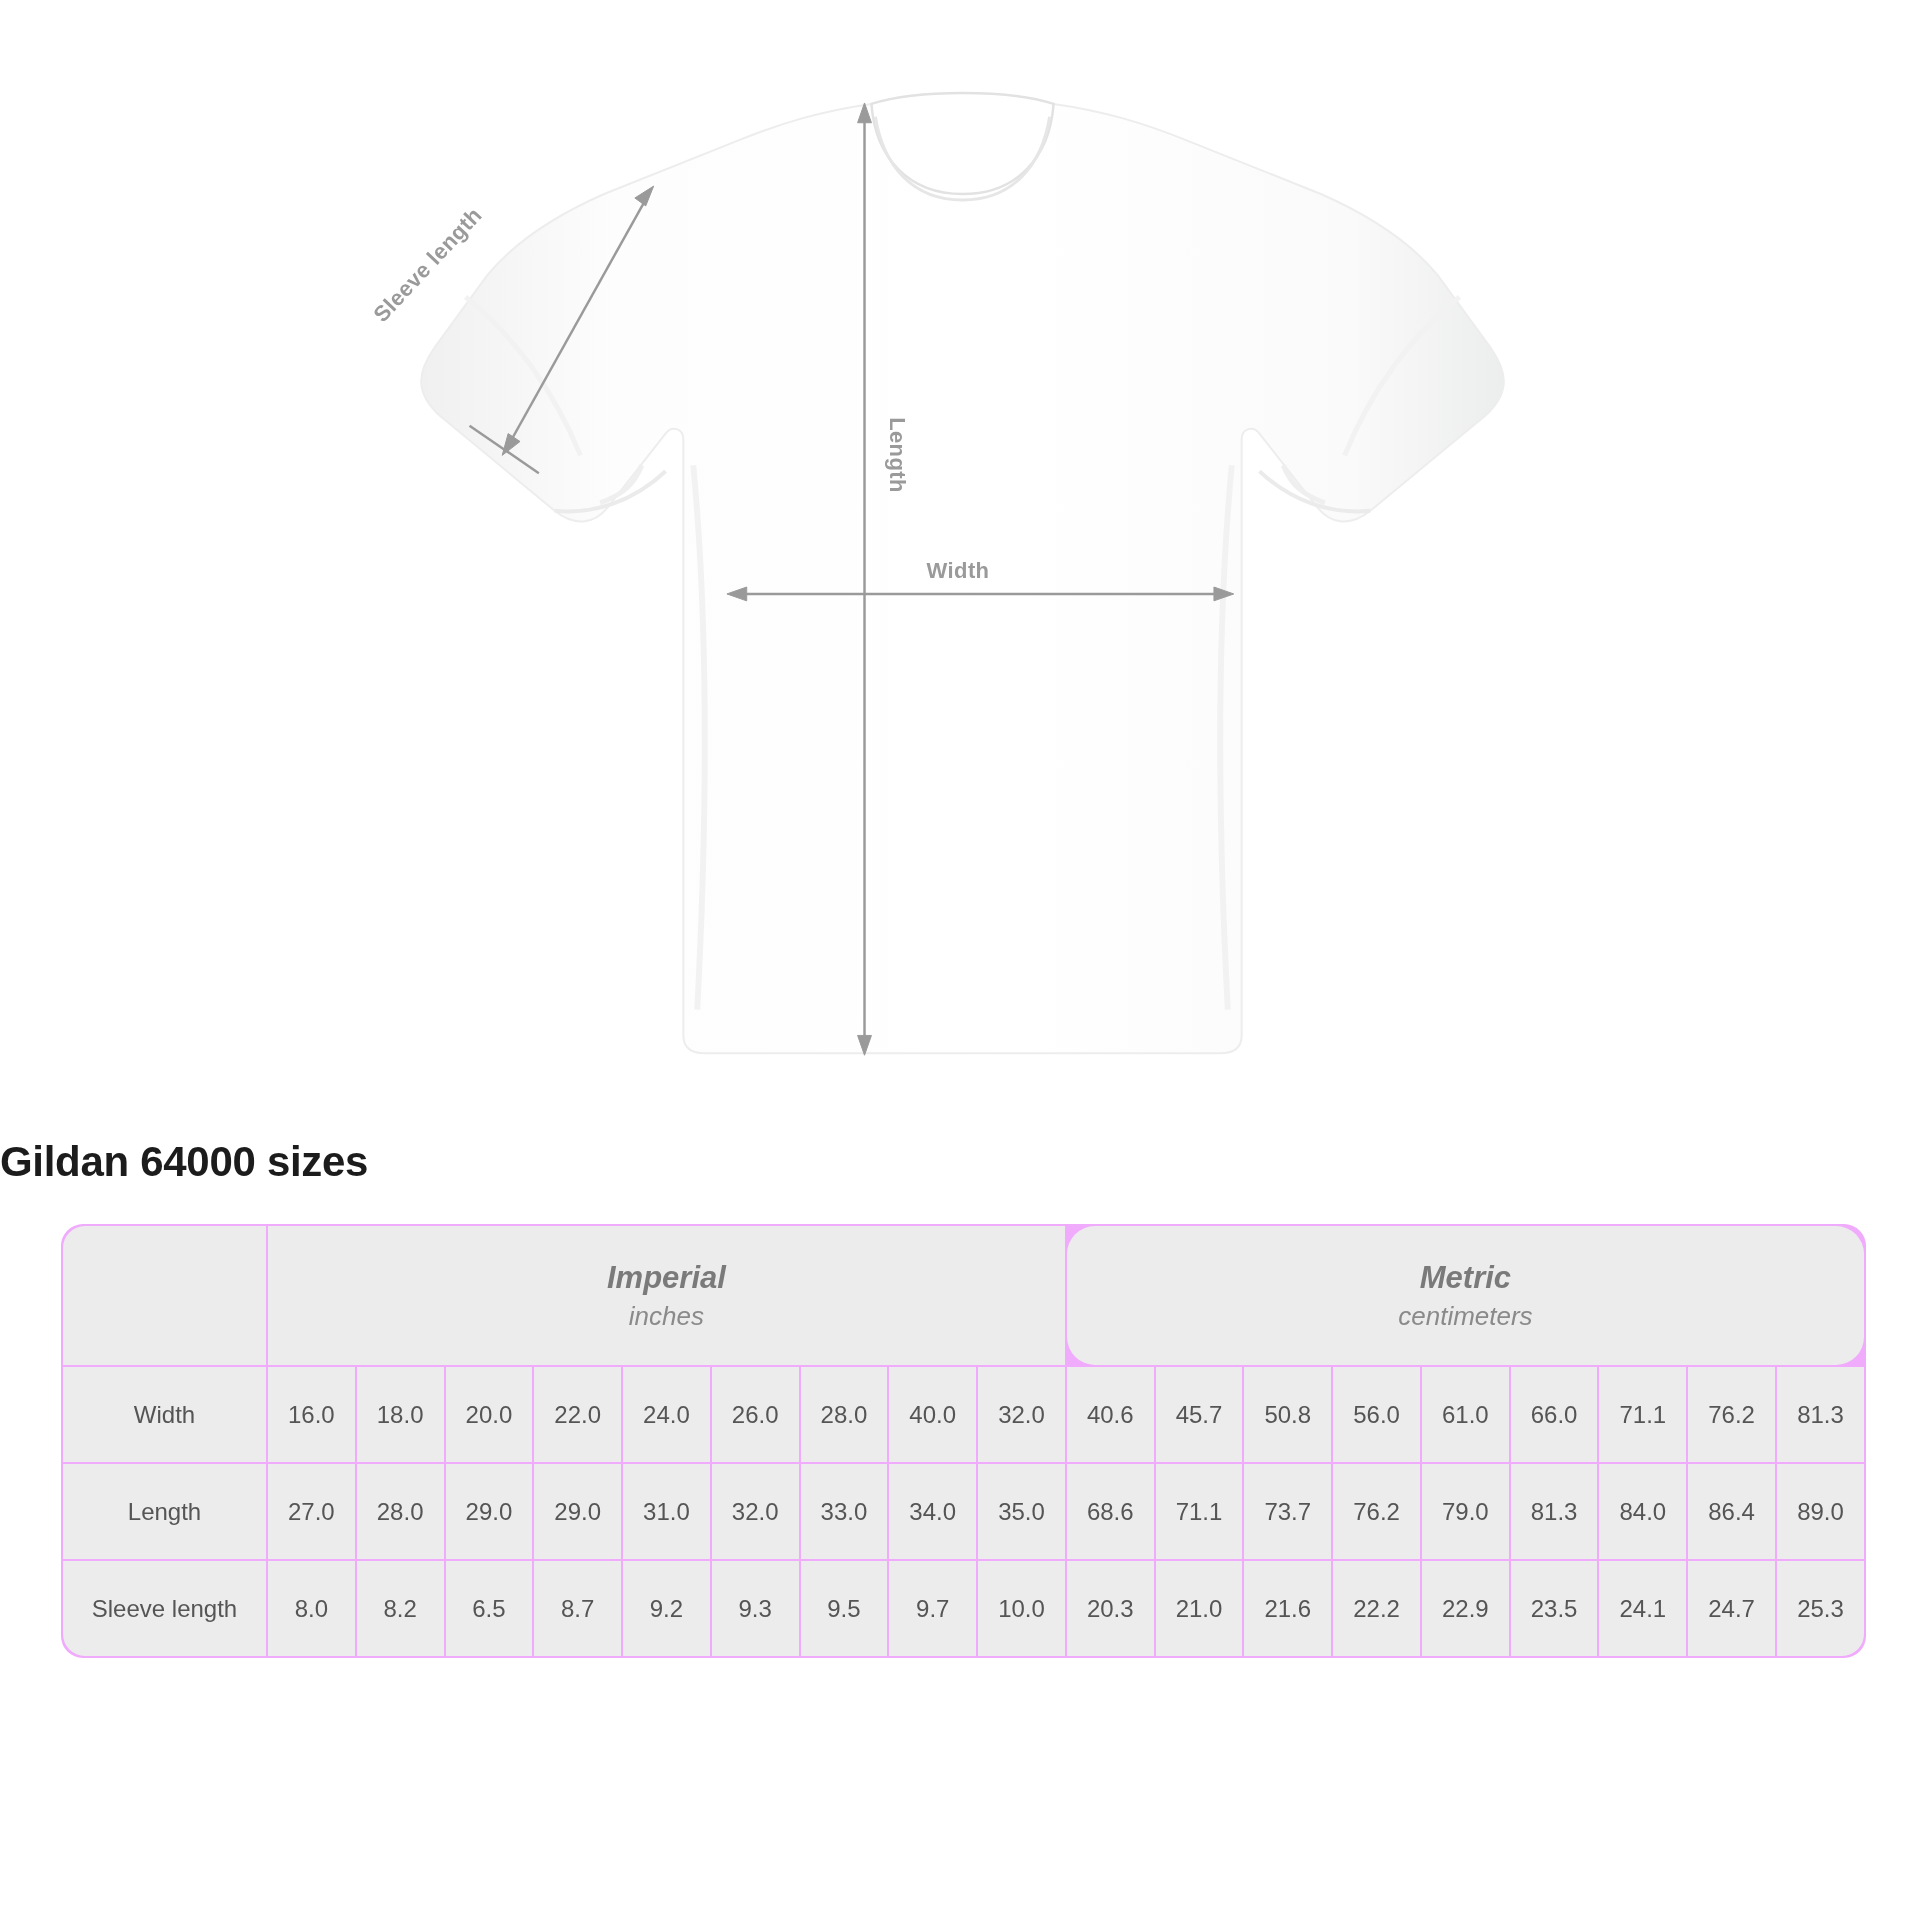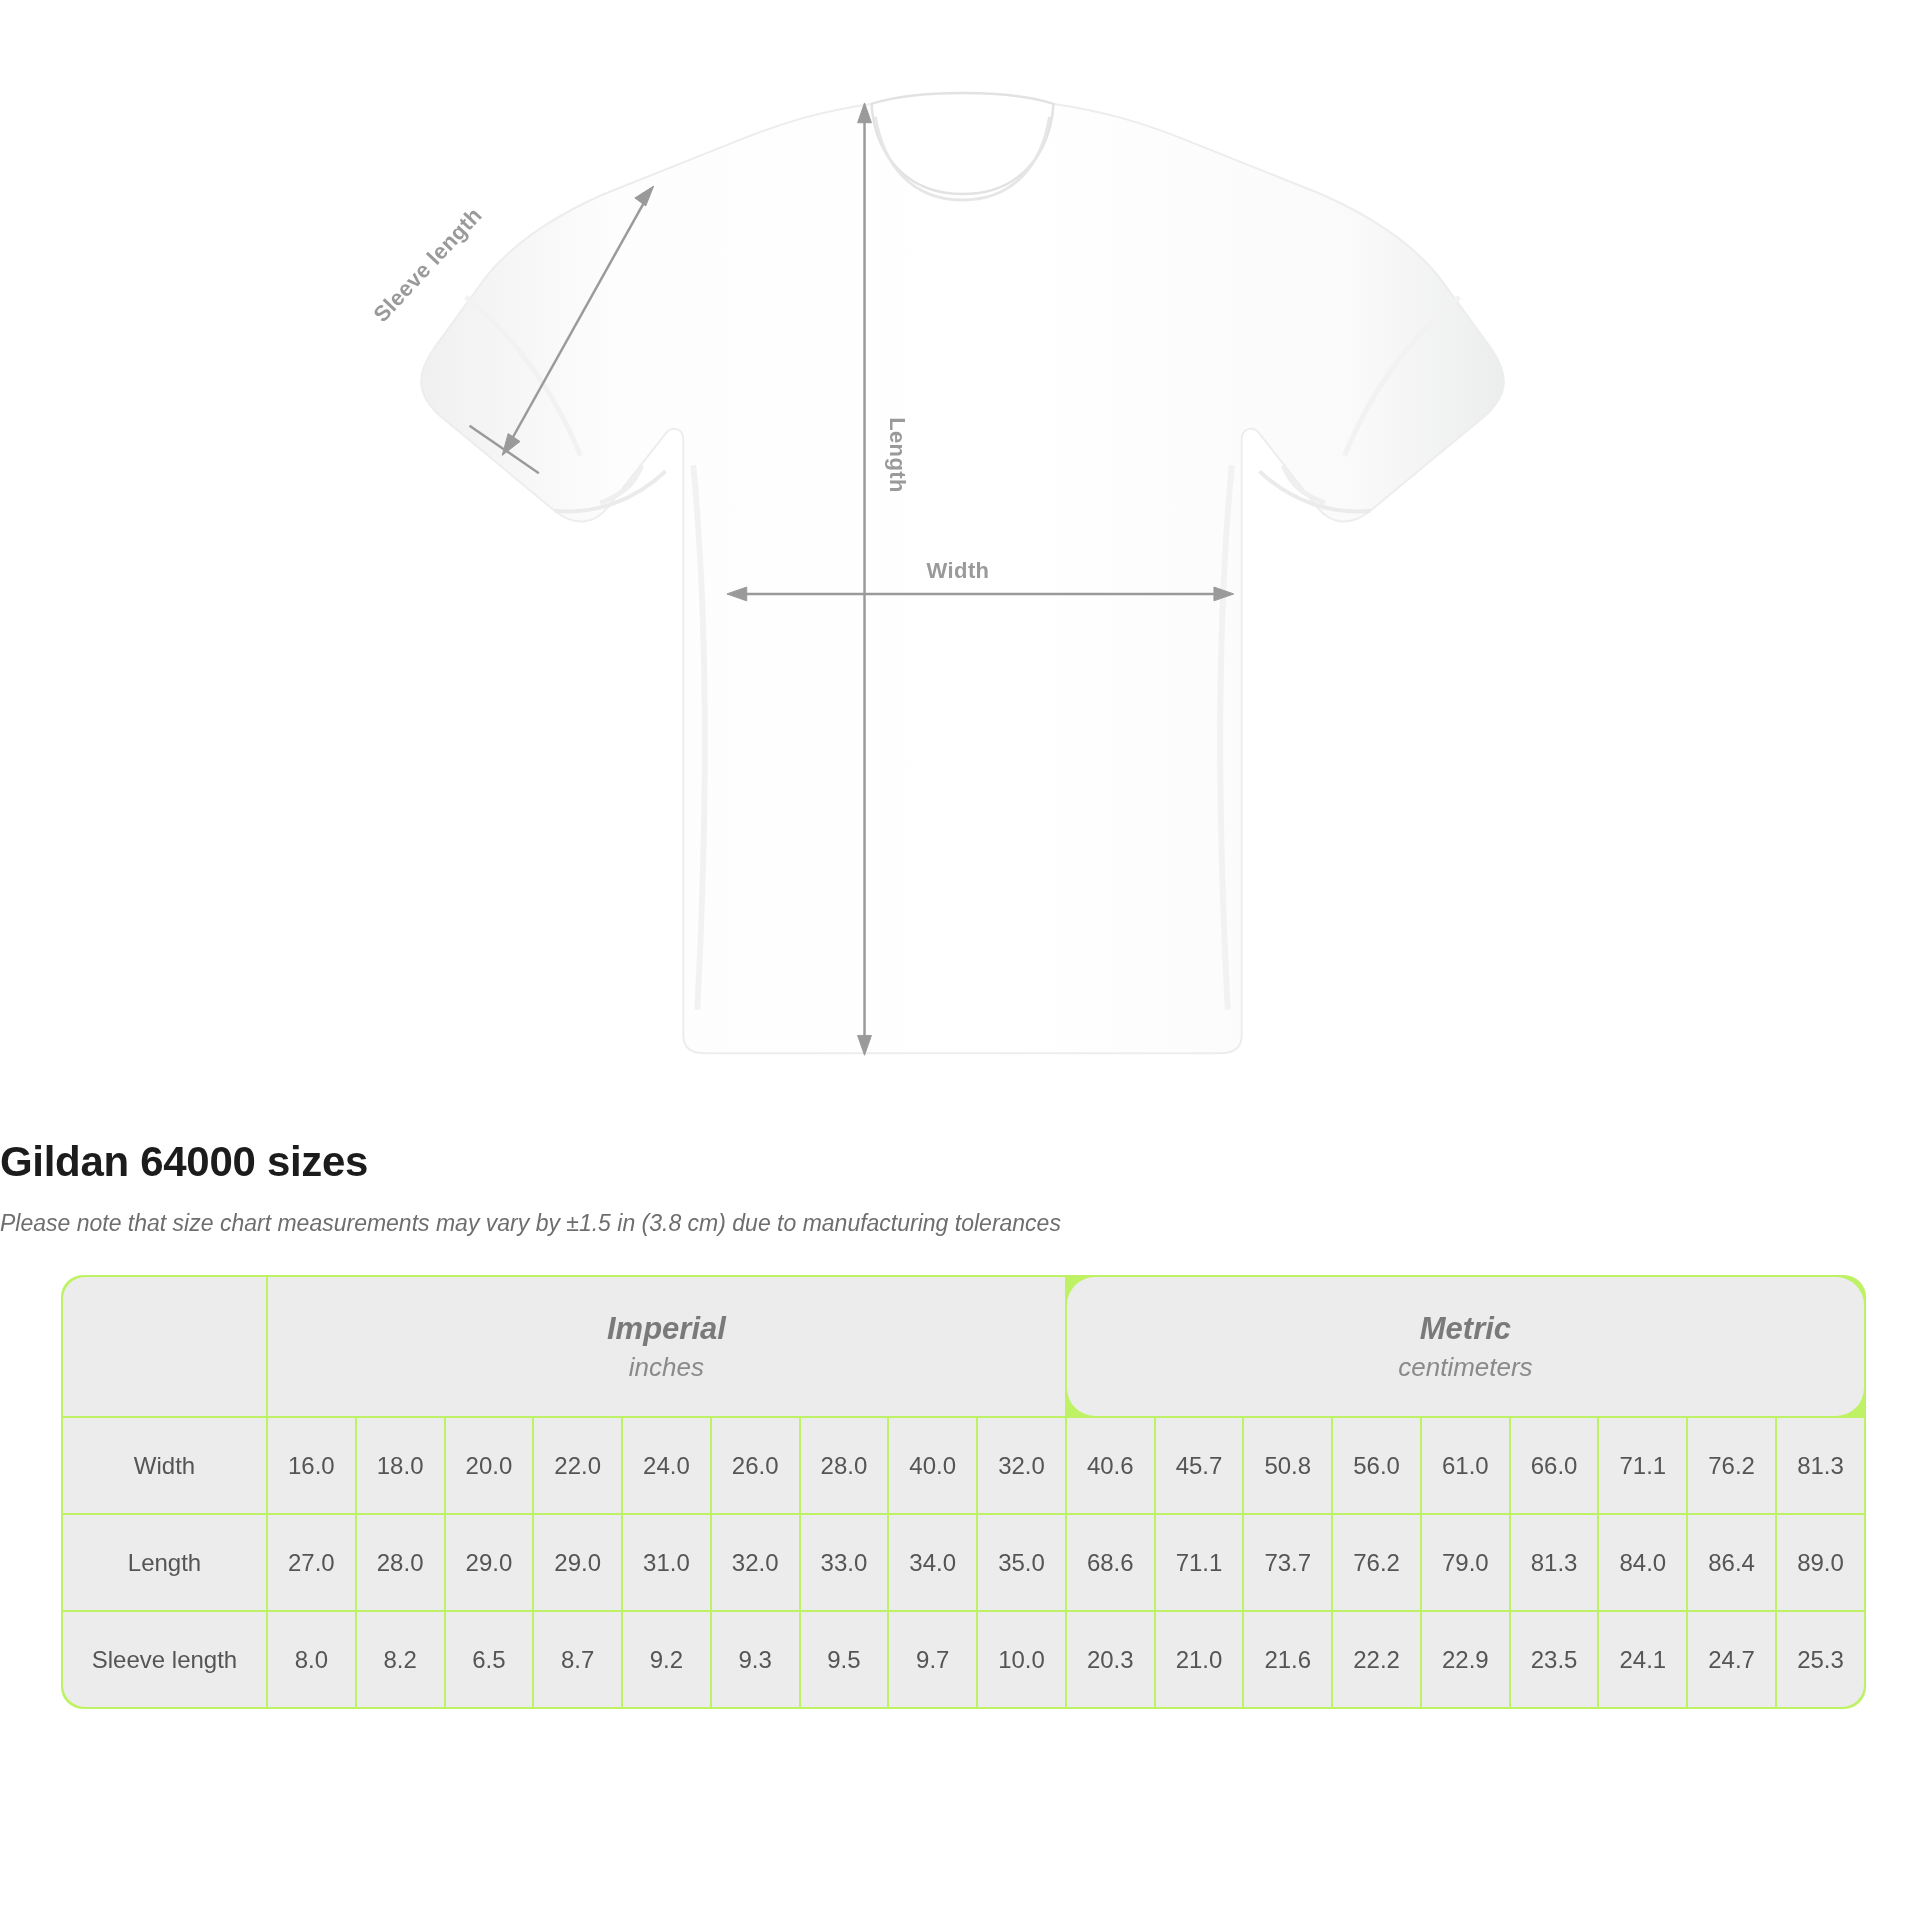--- a/index.html
+++ b/index.html
@@ -72,21 +72,21 @@
     font-size: 23px;
     font-style: italic;
     color: #6e6e6e;
   }
 
   
   .table-wrap {
     margin: 38px 61px 0 61px;
     border-radius: 22px;
     overflow: hidden;
-    background: #bef264;
+    background: #f0abfc;
   }
   table.sizes {
     border-collapse: separate;
     border-spacing: 2px;
     width: 100%;
     table-layout: fixed;
   }
   table.sizes td, table.sizes th {
     background: #ececec;
     text-align: center;
@@ -219,21 +219,20 @@
       </g>
     </svg>
 
     <div class="dim-label" id="label-sleeve">Sleeve length</div>
     <div class="dim-label" id="label-length">Length</div>
     <div class="dim-label" id="label-width">Width</div>
   </div>
 
   <div class="title-block">
     <div class="chart-title">Gildan 64000 sizes</div>
-    <div class="chart-note">Please note that size chart measurements may vary by ±1.5 in (3.8 cm) due to manufacturing tolerances</div>
   </div>
 
   <div class="table-wrap">
     <table class="sizes">
       <colgroup>
         <col style="width:11.5%">
         <col span="18" style="width:4.9166%">
       </colgroup>
       <tbody>
 

